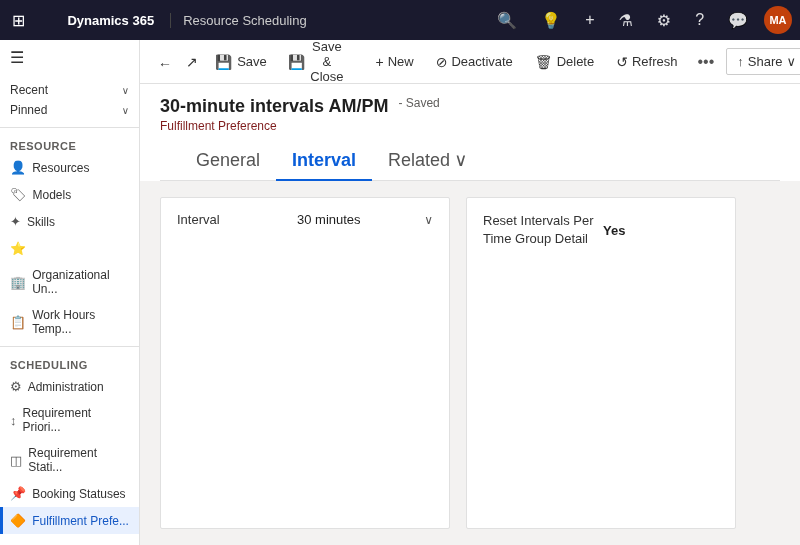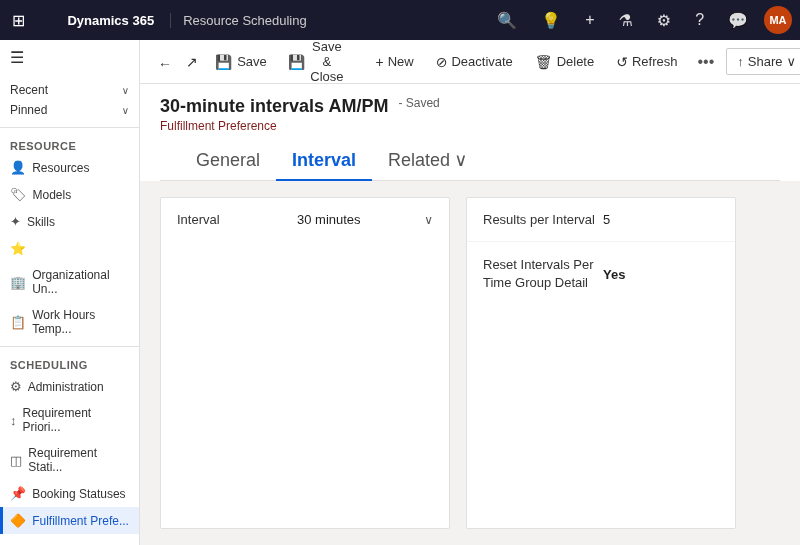--- a/index.html
+++ b/index.html
@@ -428,24 +428,20 @@
           <span class="form-label">Interval</span>
           <div class="form-value">
             <span class="form-value-text">30 minutes</span>
             <span class="form-dropdown-icon">∨</span>
           </div>
         </div>
       </div>
 
       <div class="form-card form-card-right">
         <div class="form-row">
-          <span class="form-label">Results per Interval</span>
-          <span class="form-value-text">5</span>
-        </div>
-        <div class="form-row">
           <span class="form-label" style="white-space: normal; line-height: 1.4;">Reset Intervals Per Time Group Detail</span>
           <span class="form-value-text" style="font-weight: 600;">Yes</span>
         </div>
       </div>
 
     </div>
   </div>
 </div>
 
 </body></html>

